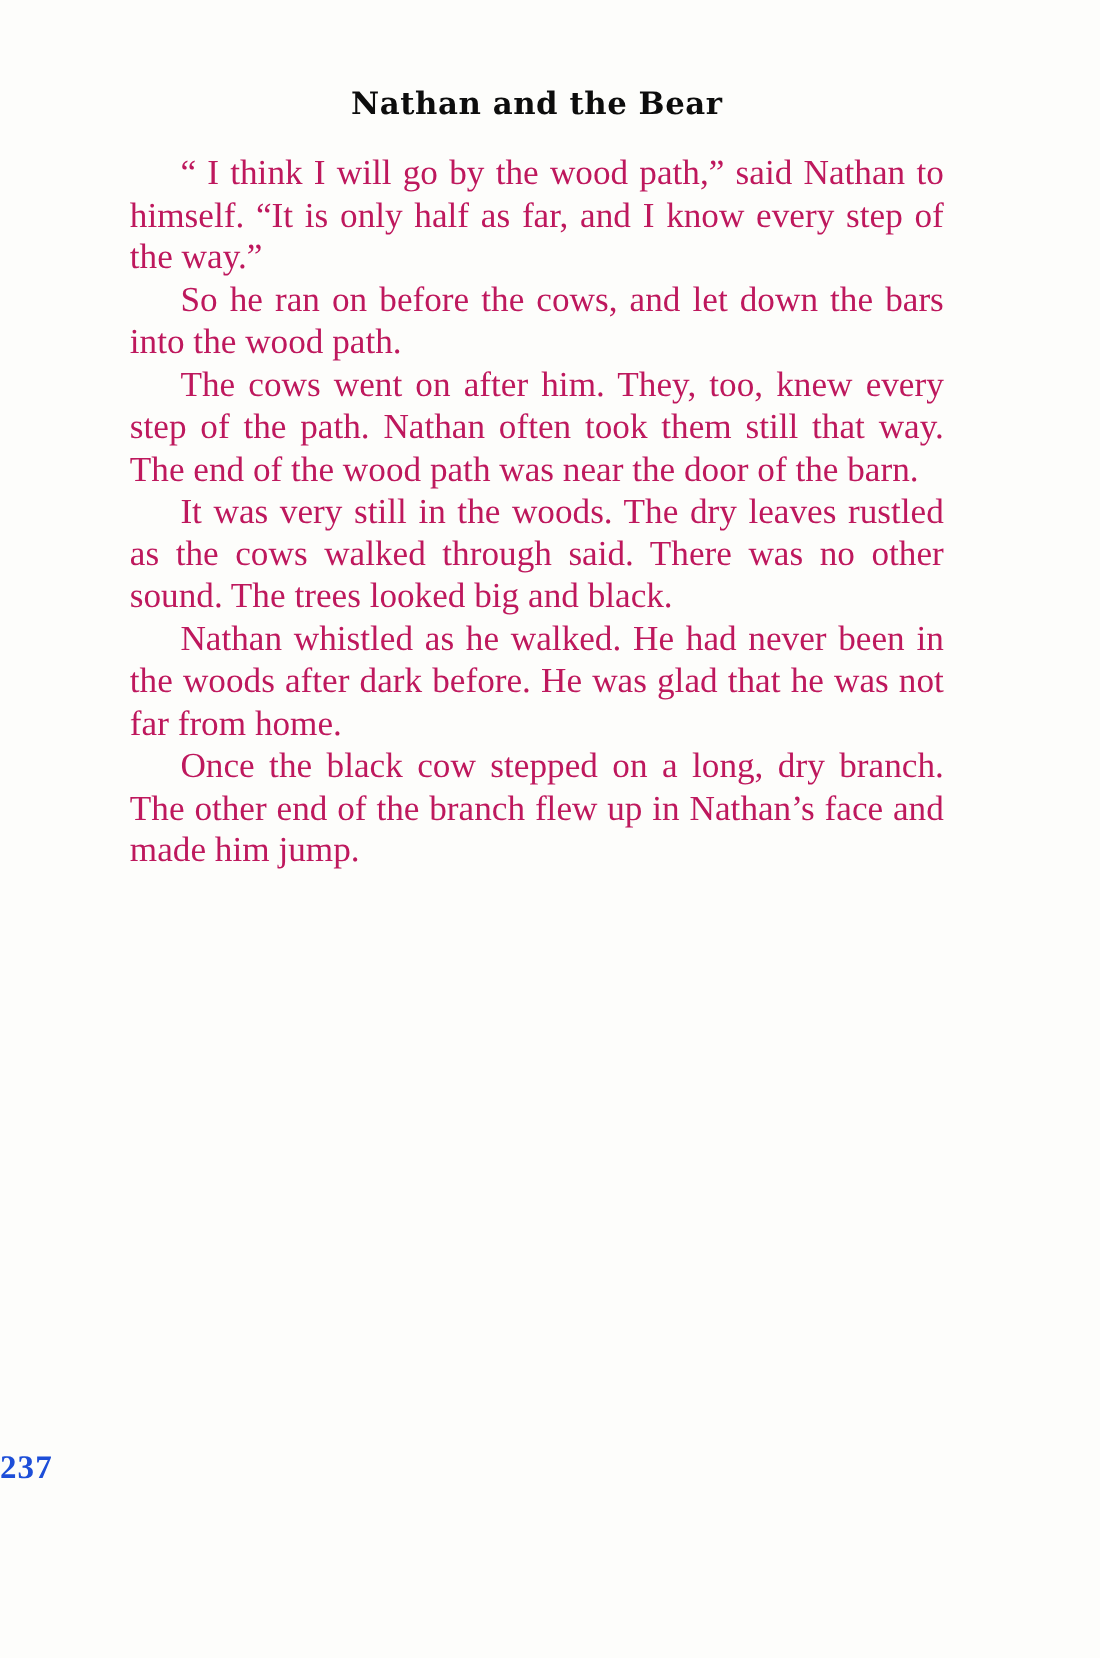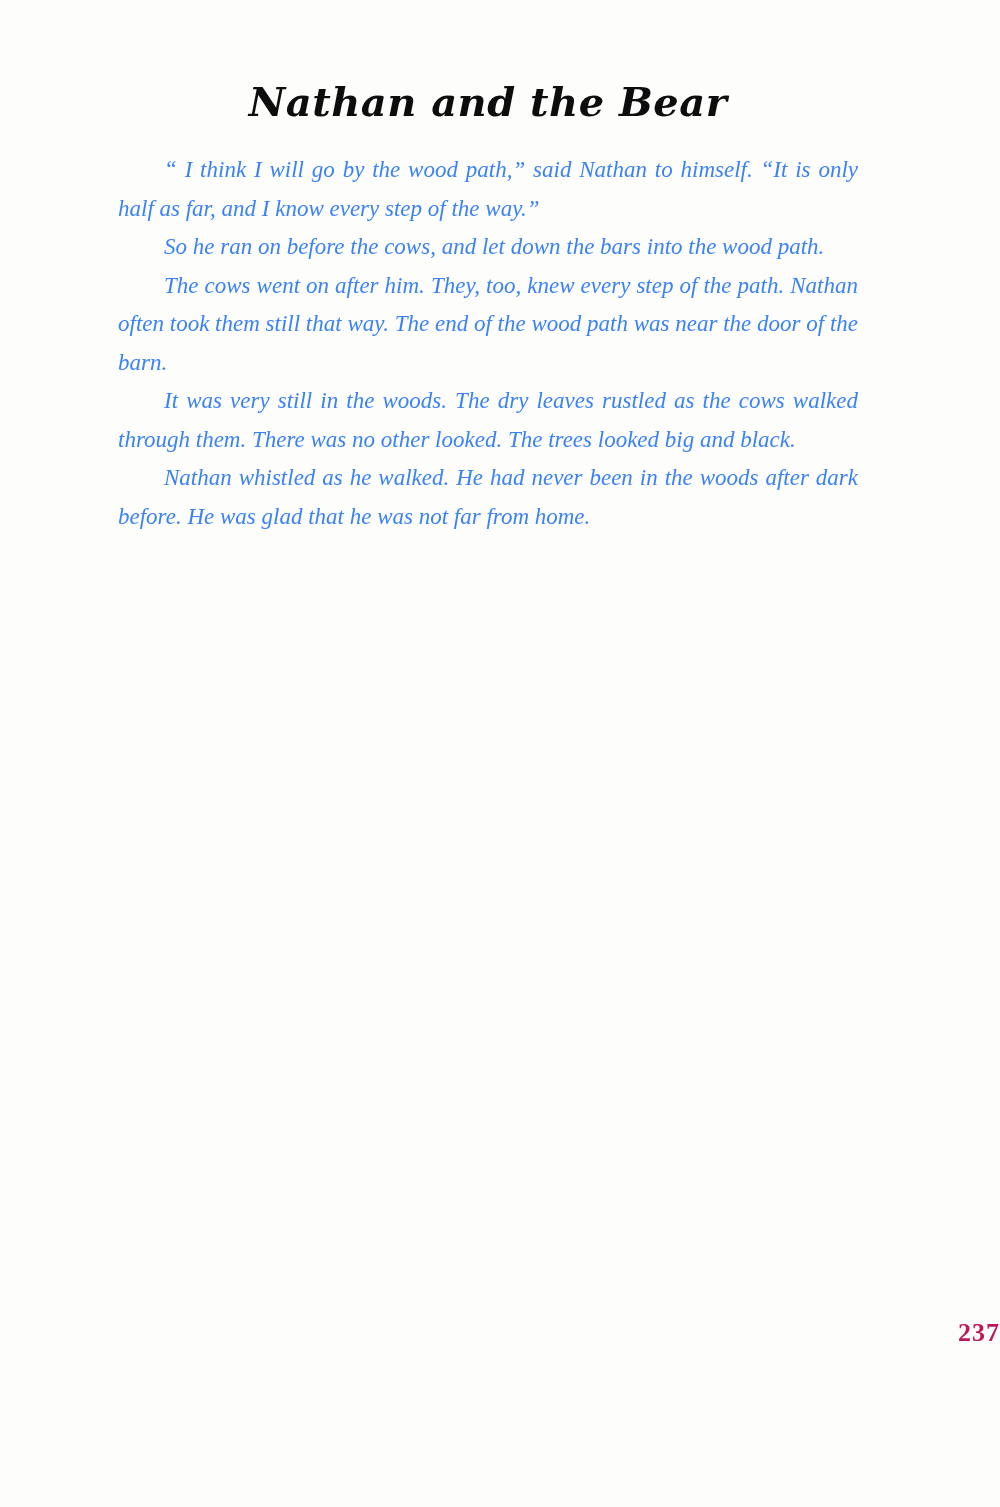--- a/index.html
+++ b/index.html
@@ -22,63 +22,62 @@
     box-sizing: border-box;
   }
   .page-inner {
     position: absolute;
     left: 118px;
     top: 78px;
     width: 740px;
   }
   .page-title {
     font-family: "DejaVu Serif", serif;
-    font-style: italic;
     font-weight: 700;
-    font-size: 40px;
+    font-size: 28px;
     text-align: center;
     letter-spacing: 0.5px;
     margin: 0 0 26px 0;
     color: #0d0d0d;
   }
   .body-text {
     font-family: "Liberation Serif", serif;
-    font-size: 23px;
+    font-size: 32px;
     line-height: 38.5px;
     text-align: justify;
     text-justify: inter-word;
-    color: #3b82f6;
-    font-style: italic;
+    color: #be185d;
     -webkit-font-smoothing: none;
   }
   .body-text p {
     margin: 0;
     text-indent: 46px;
   }
   .page-number {
     position: absolute;
     left: 0;
     right: 0;
     top: 1318px;
-    text-align: right;
+    text-align: left;
     font-family: "Liberation Serif", serif;
-    font-size: 26px;
+    font-size: 30px;
     font-weight: 700;
     letter-spacing: 1px;
-    color: #be185d;
+    color: #1d4ed8;
   }
 </style>
 </head>
 <body>
 
 <div class="page">
   <div class="page-inner">
     <h1 class="page-title">Nathan and the Bear</h1>
     <div class="body-text">
       <p>“ I think I will go by the wood path,” said Nathan to himself. “It is only half as far, and I know every step of the way.”</p>
       <p>So he ran on before the cows, and let down the bars into the wood path.</p>
       <p>The cows went on after him. They, too, knew every step of the path. Nathan often took them still that way. The end of the wood path was near the door of the barn.</p>
-      <p>It was very still in the woods. The dry leaves rustled as the cows walked through them. There was no other looked. The trees looked big and black.</p>
+      <p>It was very still in the woods. The dry leaves rustled as the cows walked through said. There was no other sound. The trees looked big and black.</p>
       <p>Nathan whistled as he walked. He had never been in the woods after dark before. He was glad that he was not far from home.</p>
+      <p>Once the black cow stepped on a long, dry branch. The other end of the branch flew up in Nathan’s face and made him jump.</p>
     </div>
   </div>
   <div class="page-number">237</div>
 </div>
 
 </body></html>

